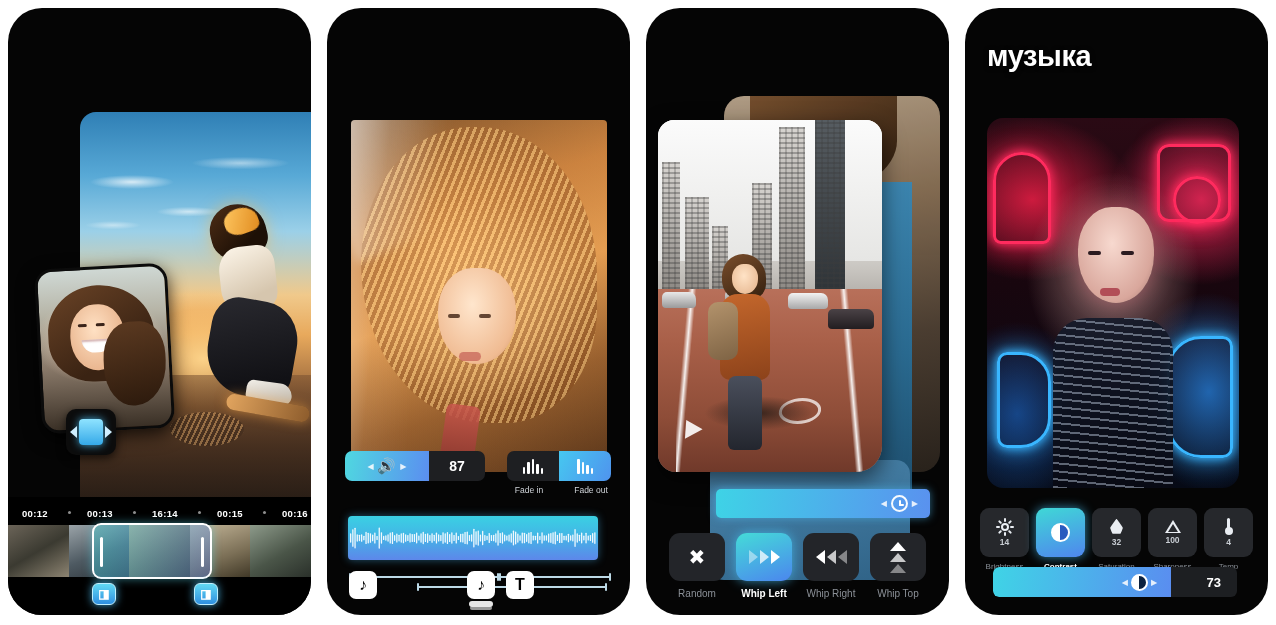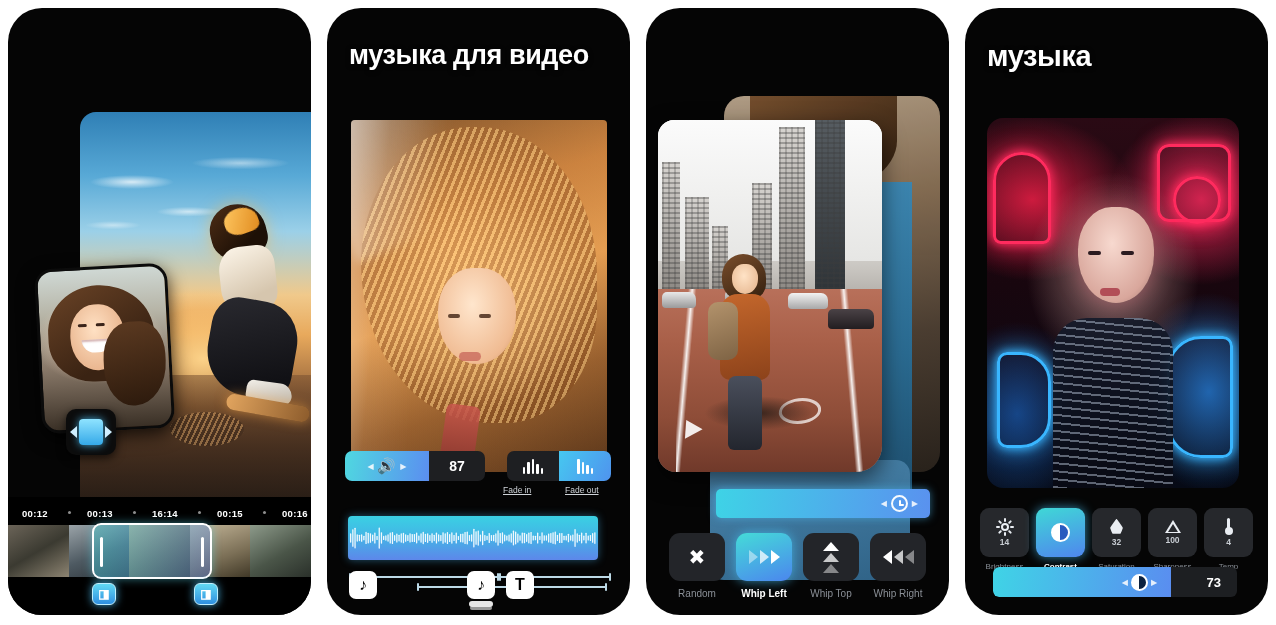--- a/index.html
+++ b/index.html
@@ -276,21 +276,21 @@
     display: flex; align-items: center; justify-content: center;
   }
   .fade-btn.off { background: #1e1f22; border-radius: 7px 0 0 7px; }
   .fade-btn.on  { background: linear-gradient(120deg, #46c8f0, #4f93ee); border-radius: 0 7px 7px 0; }
   .bars { display: flex; align-items: flex-end; gap: 2px; height: 15px; }
   .bars i { display: block; width: 2.5px; background: #fff; border-radius: 1px; }
   .fade-labels {
     position: absolute; left: 176px; top: 477px;
     display: flex; gap: 10px;
   }
-  .fade-label { width: 52px; color: #cfd3d8; font-size: 8.5px; text-decoration: underline; }
+  .fade-label { width: 52px; text-align: center; color: #cfd3d8; font-size: 8.5px; }
   .p2-wave {
     position: absolute; left: 21px; top: 508px; width: 250px; height: 44px;
     border-radius: 4px;
     background: linear-gradient(180deg, #3ad0e3 0%, #43b6e6 45%, #5d87ea 100%);
     overflow: hidden;
     box-shadow: 0 0 8px rgba(70,180,240,.45);
   }
   .p2-wave svg { display: block; width: 100%; height: 100%; }
   .p2-tracklines { position: absolute; left: 20px; top: 566px; width: 266px; height: 22px; }
   .trackline { position: absolute; height: 2px; background: #bcd9e6; border-radius: 2px; }
@@ -602,21 +602,20 @@
       <div class="p1-trans a">
         <span class="p1-transglyph">◨</span>
       </div>
       <div class="p1-trans b">
         <span class="p1-transglyph">◨</span>
       </div>
     </div>
   </div>
 
   <div class="panel">
-    <div class="panel-title small">музыка для видео</div>
 
     <div class="photo p2-photo">
       <div class="p2-hairmass"></div>
       <div class="p2-face"></div>
       <div class="p2-eye l"></div>
       <div class="p2-eye r"></div>
       <div class="p2-lips"></div>
       <div class="p2-strap"></div>
       <div class="p2-light"></div>
     </div>
@@ -859,37 +858,37 @@
             <span class="grp">
               <i class="tri-r" style="opacity:.45"></i>
               <i class="tri-r" style="opacity:.75"></i>
               <i class="tri-r"></i>
             </span>
           </div>
           <div class="tr-label active">Whip Left</div>
         </div>
         <div class="tr-item">
           <div class="tr-tile">
+            <span class="grp">
+              <i class="tri-l"></i>
+              <i class="tri-l" style="opacity:.75"></i>
+              <i class="tri-l" style="opacity:.45"></i>
+            </span>
+          </div>
+          <div class="tr-label">Whip Right</div>
+        </div>
+        <div class="tr-item">
+          <div class="tr-tile">
             <span class="grp-v">
               <i class="tri-u"></i>
               <i class="tri-u" style="opacity:.75"></i>
               <i class="tri-u" style="opacity:.45"></i>
             </span>
           </div>
           <div class="tr-label">Whip Top</div>
-        </div>
-        <div class="tr-item">
-          <div class="tr-tile">
-            <span class="grp">
-              <i class="tri-l"></i>
-              <i class="tri-l" style="opacity:.75"></i>
-              <i class="tri-l" style="opacity:.45"></i>
-            </span>
-          </div>
-          <div class="tr-label">Whip Right</div>
         </div>
       </div>
   </div>
 
   <div class="panel">
     <div class="panel-title">музыка</div>
 
     <div class="photo p4-photo">
       <div class="neon red" style="left:6px; top:34px; width:58px; height:92px; border-radius:30px 30px 8px 8px;"></div>
       <div class="neon red" style="right:8px; top:26px; width:74px; height:78px; border-radius:12px;"></div>

